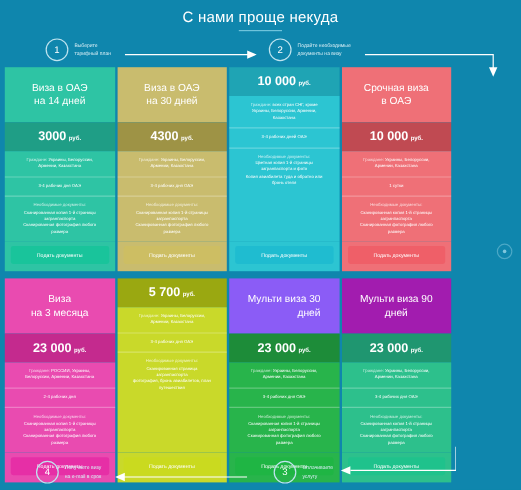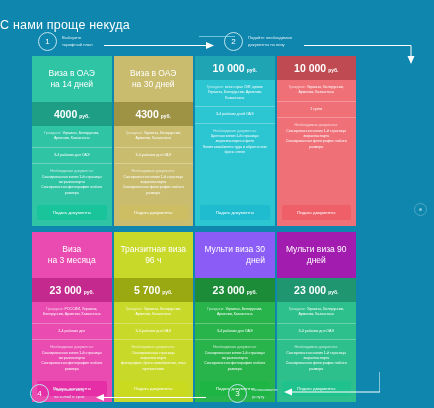--- a/index.html
+++ b/index.html
@@ -4,25 +4,25 @@
 <style>
   html,body{margin:0;padding:0;}
   body{
     width:434px;height:408px;overflow:hidden;
     background:#0f86ad;
     font-family:"Liberation Sans", sans-serif;
     color:#ffffff;
     position:relative;
   }
   .page-title{
-    text-align:left;
+    text-align:center;
     font-size:12.5px;
     font-weight:400;
     letter-spacing:.2px;
-    padding-top:18px;
+    padding-top:7px;
     color:#ffffff;
   }
   .title-underline{
     width:36px;height:1px;background:#6fc4dc;margin:4px auto 0 auto;
   }
 
   
   .steps-top{
     position:absolute;left:0;top:30px;width:434px;height:24px;
   }
@@ -42,21 +42,21 @@
     font-size:4.2px;line-height:1.45;margin-left:5px;width:56px;
     color:#d9eff6;
   }
   .arrow{
     position:absolute;height:10px;
   }
   .arrow svg{display:block;}
 
   
   .grid{
-    position:absolute;left:32px;width:324px;
+    position:absolute;left:4px;width:372px;
     display:grid;grid-template-columns:repeat(4,1fr);
     gap:2px;
   }
   .grid.row1{top:56px;}
   .grid.row2{top:232px;}
 
   .card{display:flex;flex-direction:column;}
   .card-head{
     text-align:center;font-size:8.5px;line-height:1.28;
     padding:8px 4px 8px 4px;font-weight:400;min-height:30px;
@@ -169,21 +169,21 @@
       <polygon points="107,23 103.5,15 110.5,15" fill="#ffffff"></polygon>
     </svg>
   </div>
 </div>
 
 <div class="grid row1">
 
   <div class="card c-teal">
     <div class="card-head">Виза в ОАЭ<br>на 14 дней</div>
     <div class="card-price">
-      <span>4000</span><span class="cur">руб.</span>
+      <span>3000</span><span class="cur">руб.</span>
     </div>
     <div class="card-body">
       <div class="sect">
         <span class="lbl">Граждане:</span>
         <span class="val">Украины, Белоруссии,<br>Армении, Казахстана</span>
       </div>
       <div class="sect term">3-4 рабочих дня ОАЭ</div>
       <div class="sect">
         <div class="lbl">Необходимые документы:</div>
         <div class="val">Сканированная копия 1-й страницы<br>загранпаспорта<br>Сканированная фотография любого<br>размера</div>
@@ -229,20 +229,21 @@
         <div class="lbl">Необходимые документы:</div>
         <div class="val">Цветная копия 1-й страницы<br>загранпаспорта и фото<br>Копия авиабилета туда и обратно или<br>бронь отеля</div>
       </div>
     </div>
     <div class="btn-wrap">
       <button class="btn">Подать документы</button>
     </div>
   </div>
 
   <div class="card c-red">
+    <div class="card-head">Срочная виза<br>в ОАЭ</div>
     <div class="card-price">
       <span>10 000</span><span class="cur">руб.</span>
     </div>
     <div class="card-body">
       <div class="sect">
         <span class="lbl">Граждане:</span>
         <span class="val">Украины, Белоруссии,<br>Армении, Казахстана</span>
       </div>
       <div class="sect term">1 сутки</div>
       <div class="sect">
@@ -274,21 +275,20 @@
         <div class="lbl">Необходимые документы:</div>
         <div class="val">Сканированная копия 1-й страницы<br>загранпаспорта<br>Сканированная фотография любого<br>размера</div>
       </div>
     </div>
     <div class="btn-wrap">
       <button class="btn">Подать документы</button>
     </div>
   </div>
 
   <div class="card c-lime">
-    <div class="card-head">Транзитная виза<br>96 ч</div>
     <div class="card-price">
       <span>5 700</span><span class="cur">руб.</span>
     </div>
     <div class="card-body">
       <div class="sect">
         <span class="lbl">Граждане:</span>
         <span class="val">Украины, Белоруссии,<br>Армении, Казахстана</span>
       </div>
       <div class="sect term">3-4 рабочих дня ОАЭ</div>
       <div class="sect">

